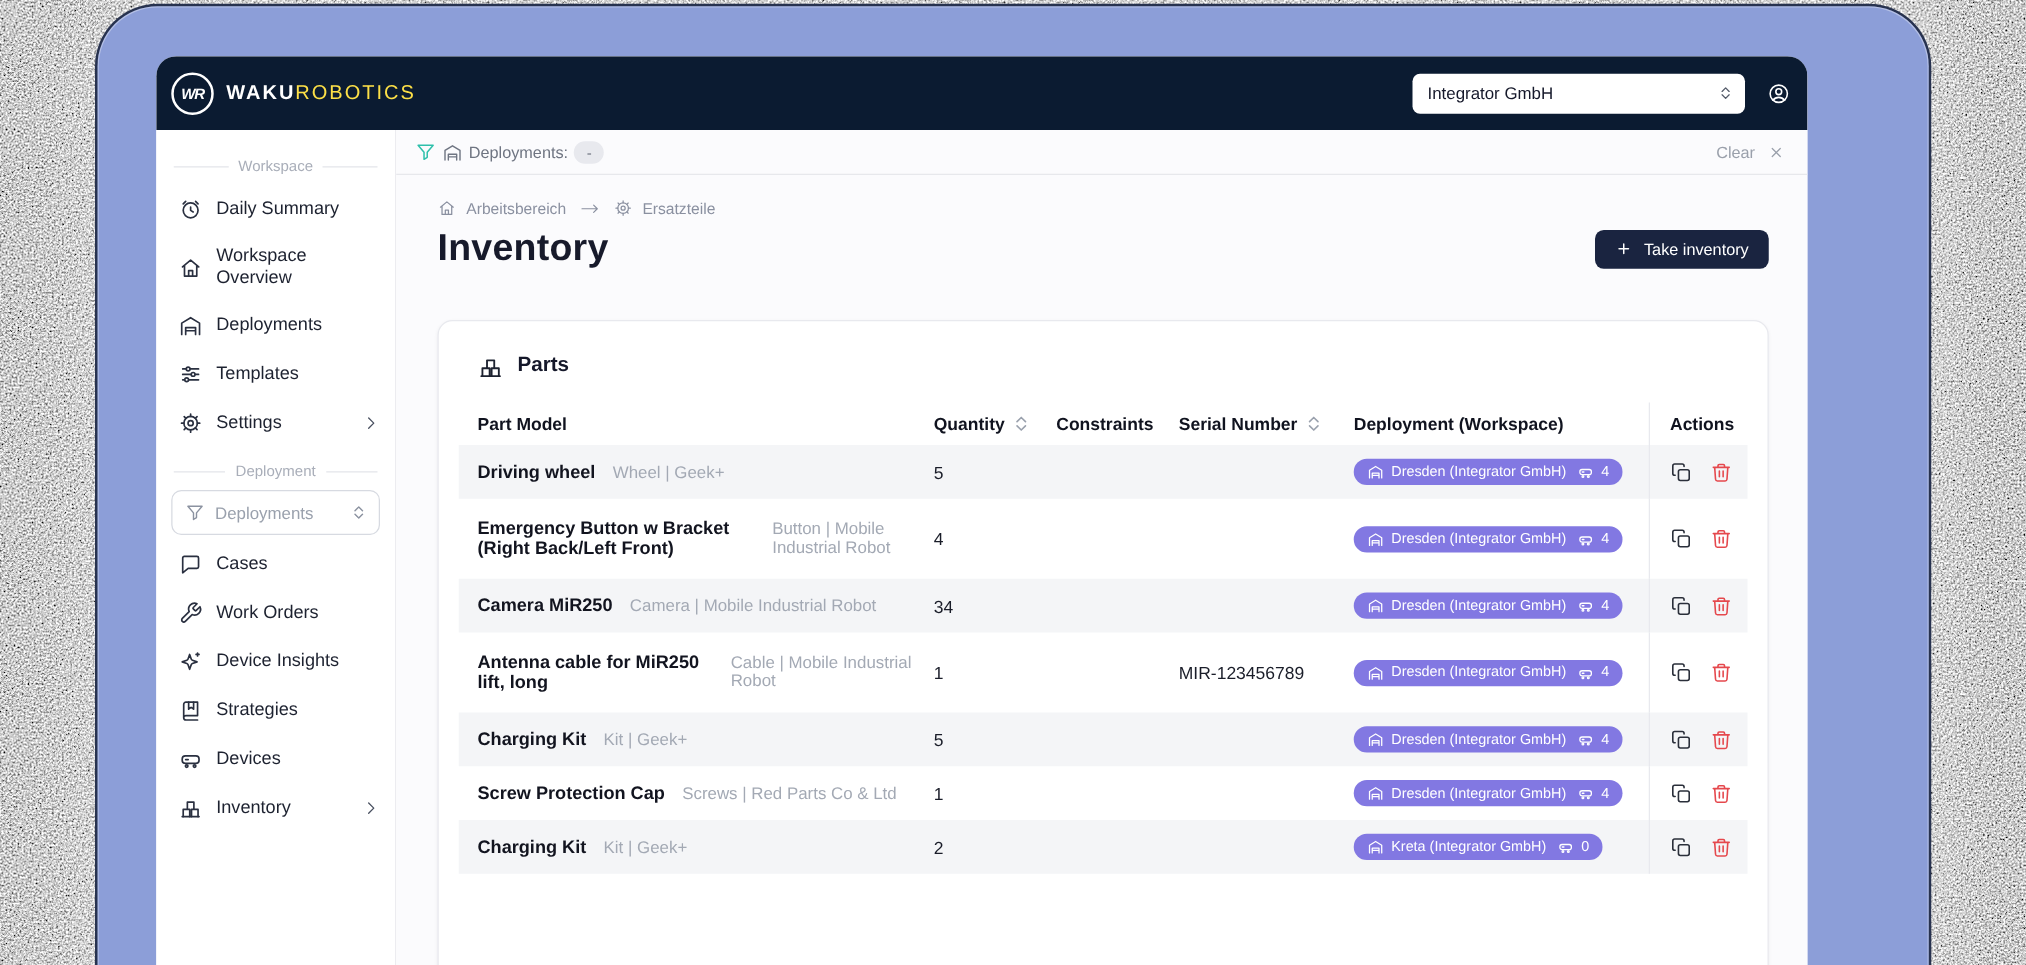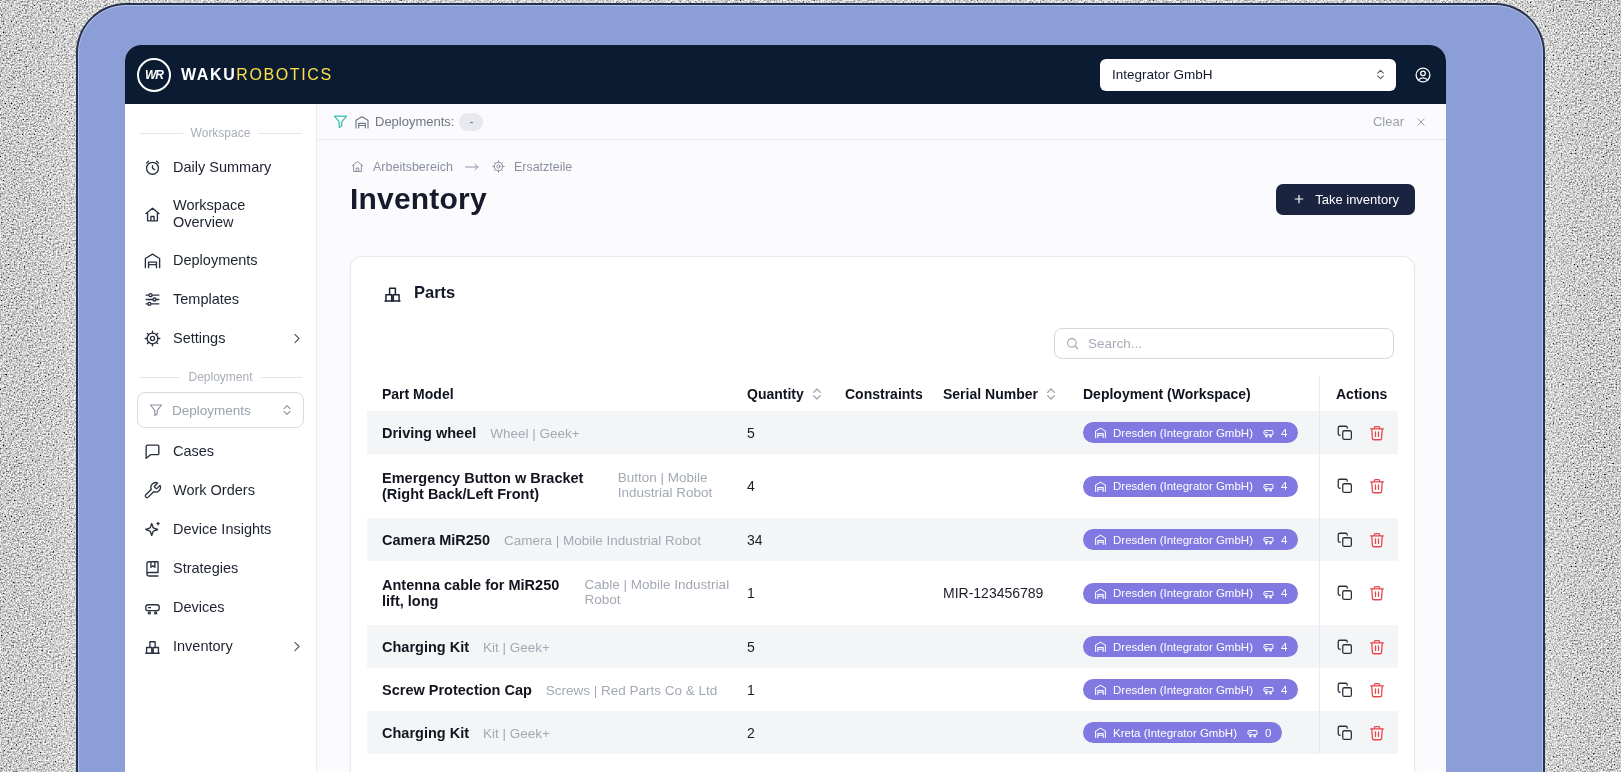--- a/index.html
+++ b/index.html
@@ -14,21 +14,21 @@
     box-shadow:0 0 0 2px #27324f, 0 0 55px 10px rgba(255,255,255,.28), inset 0 0 0 1px rgba(255,255,255,.35)}
   .screen{position:absolute;left:47px;top:40px;width:1321px;height:760px;background:#fbfbfd;border-radius:16px 16px 0 0;overflow:hidden;display:flex;flex-direction:column}
 
   
   .navbar{height:59px;background:#0b1b31;display:flex;align-items:center;padding:0 14px 0 12px;flex:0 0 auto}
   .logo{display:flex;align-items:center;gap:10px}
   .logo-circle{width:34px;height:34px;border:2px solid #fff;border-radius:50%;color:#fff;display:flex;align-items:center;justify-content:center;font-size:12px;font-weight:700;font-style:italic;letter-spacing:-1px}
   .brand{color:#fff;font-size:16px;font-weight:700;letter-spacing:1.6px}
   .brand .light{color:#fde047;font-weight:400}
   .nav-right{margin-left:auto;display:flex;align-items:center;gap:18px}
-  .ws-select{width:296px;height:32px;background:#fff;border-radius:6px;display:flex;align-items:center;padding:0 8px 0 12px;font-size:13.5px;color:#15182a;cursor:pointer}
+  .ws-select{width:266px;height:32px;background:#fff;border-radius:6px;display:flex;align-items:center;padding:0 8px 0 12px;font-size:13.5px;color:#15182a;cursor:pointer}
   .ws-select svg{margin-left:auto;color:#565d6b;width:15px;height:15px}
   .user-btn{color:#fff;width:29px;height:29px;cursor:pointer;stroke-width:1.5}
 
   
   .app-body{flex:1;display:flex;min-height:0}
   .sidebar{width:192px;background:#fff;border-right:1px solid #ececf0;padding-top:10px;flex:0 0 auto}
   .main-col{flex:1;display:flex;flex-direction:column;min-width:0}
 
   
   .side-section{display:flex;align-items:center;gap:8px;color:#a9aeb9;font-size:12px;margin:12px 14px 8px}
@@ -356,28 +356,20 @@
           </div>
 
           <div class="card">
             <div class="card-title">
               <svg class="ic">
                   <use href="#i-boxes"></use>
                 </svg>
               <span>Parts</span>
             </div>
 
-            <div class="search-row">
-              <div class="search-box">
-                <svg class="ic">
-                    <use href="#i-search"></use>
-                  </svg>
-                <input type="text" placeholder="Search..." style="">
-              </div>
-            </div>
 
             <div class="thead">
               <div class="c-model">Part Model</div>
               <div class="c-qty sortable">
                 <span>Quantity</span>
                 <svg class="ic sort">
                     <use href="#i-updown"></use>
                   </svg>
               </div>
               <div class="c-con">Constraints</div>

